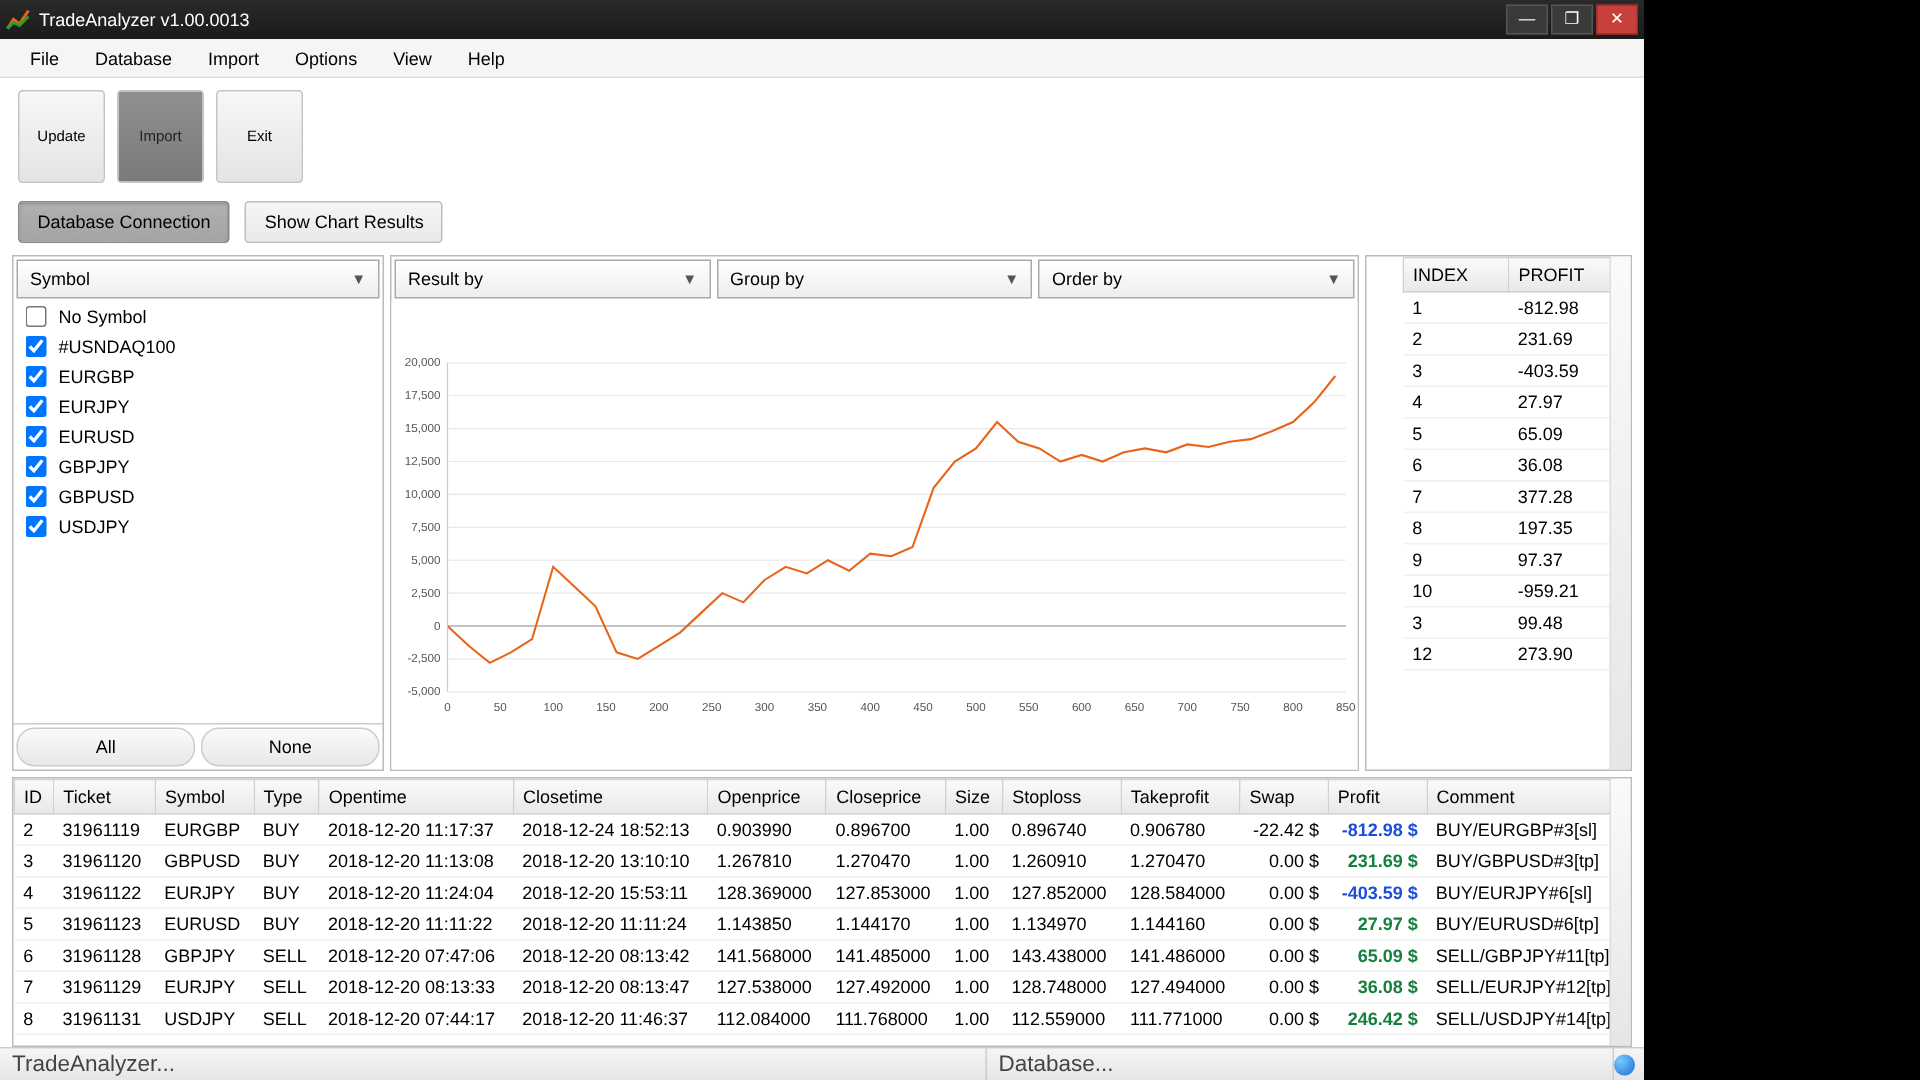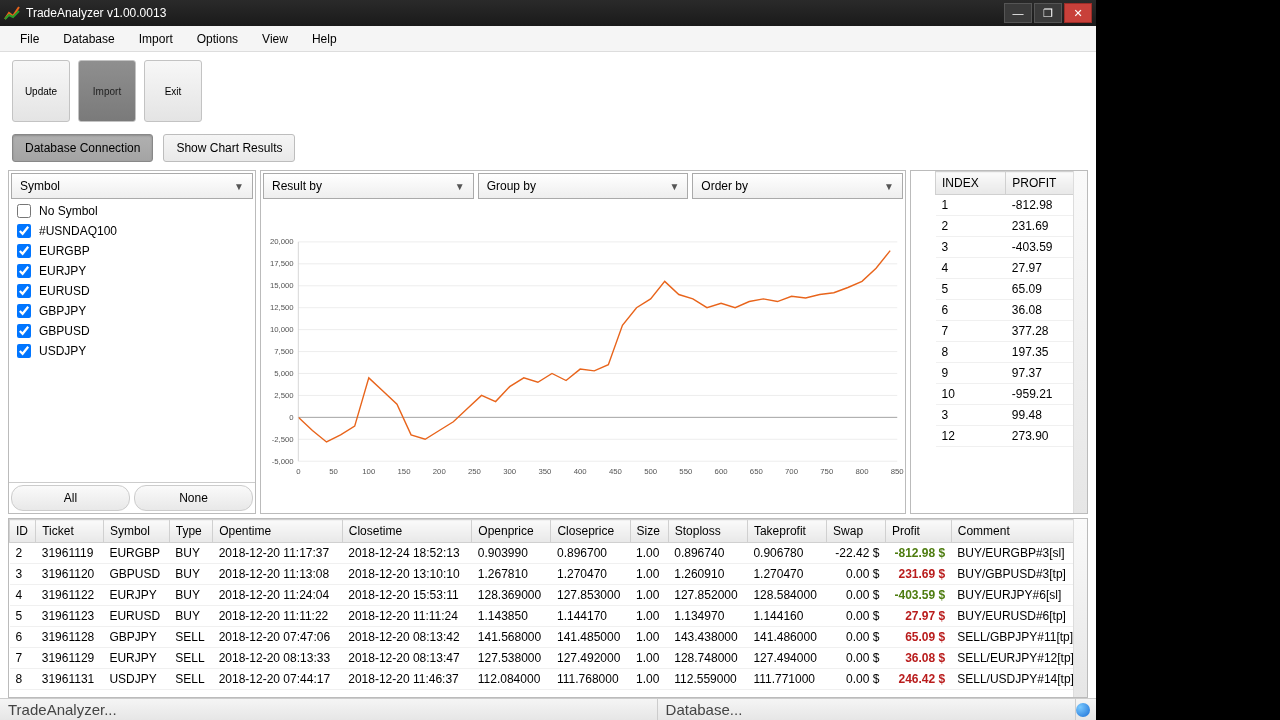--- a/index.html
+++ b/index.html
@@ -37,22 +37,22 @@
 .chart-area { flex: 1; position: relative; background:#fff;}
 .chart-svg { width: 100%; height: 100%; display:block;}
 .profit-table { flex: 1; overflow-y: auto; font-size: 12px; }
 .profit-table table { width: 100%; border-collapse: collapse; }
 .profit-table th { background: linear-gradient(#fafafa,#e8e8e8); border: 1px solid #d0d0d0; padding: 4px 6px; text-align: left; font-weight: normal; position: sticky; top: 0;}
 .profit-table td { padding: 3px 6px; border-bottom: 1px solid #f0f0f0; }
 .bottom-table { height: 180px; margin: 4px 8px 0 8px; border: 1px solid #bbb; overflow: auto; }
 .bottom-table table { width: 100%; border-collapse: collapse; font-size: 12px;}
 .bottom-table th { background: linear-gradient(#fafafa,#e8e8e8); border: 1px solid #d0d0d0; padding: 4px 6px; text-align: left; font-weight: normal; position: sticky; top: 0;}
 .bottom-table td { padding: 3px 6px; border-bottom: 1px solid #f0f0f0; white-space: nowrap;}
-.profit-neg { color: #4d7c0f; font-weight: bold; text-align:right;}
-.profit-pos { color: #b91c1c; font-weight: bold; text-align:right;}
+.profit-neg { color: #1d4ed8; font-weight: bold; text-align:right;}
+.profit-pos { color: #15803d; font-weight: bold; text-align:right;}
 .text-r { text-align: right; }
 .statusbar { height: 22px; background: linear-gradient(#f5f5f5,#e6e6e6); border-top: 1px solid #ccc; display: flex; align-items: center; font-size: 15px; color:#444;}
 .statusbar .cell { padding: 0 8px; border-right: 1px solid #ccc; height: 100%; display:flex; align-items:center;}
 .statusbar .cell:first-child { flex: 0 0 60%; }
 .status-orb { width: 14px; height: 14px; border-radius: 50%; background: radial-gradient(circle at 30% 30%, #7ac9ff, #1b6fd6); margin-left: auto; margin-right: 6px;}
 .scroll-shim { position:absolute; right:0; top:0; bottom:0; width:14px; background:linear-gradient(#fafafa,#e6e6e6); border-left:1px solid #ddd;}
 </style>
 </head>
 <body>
 

